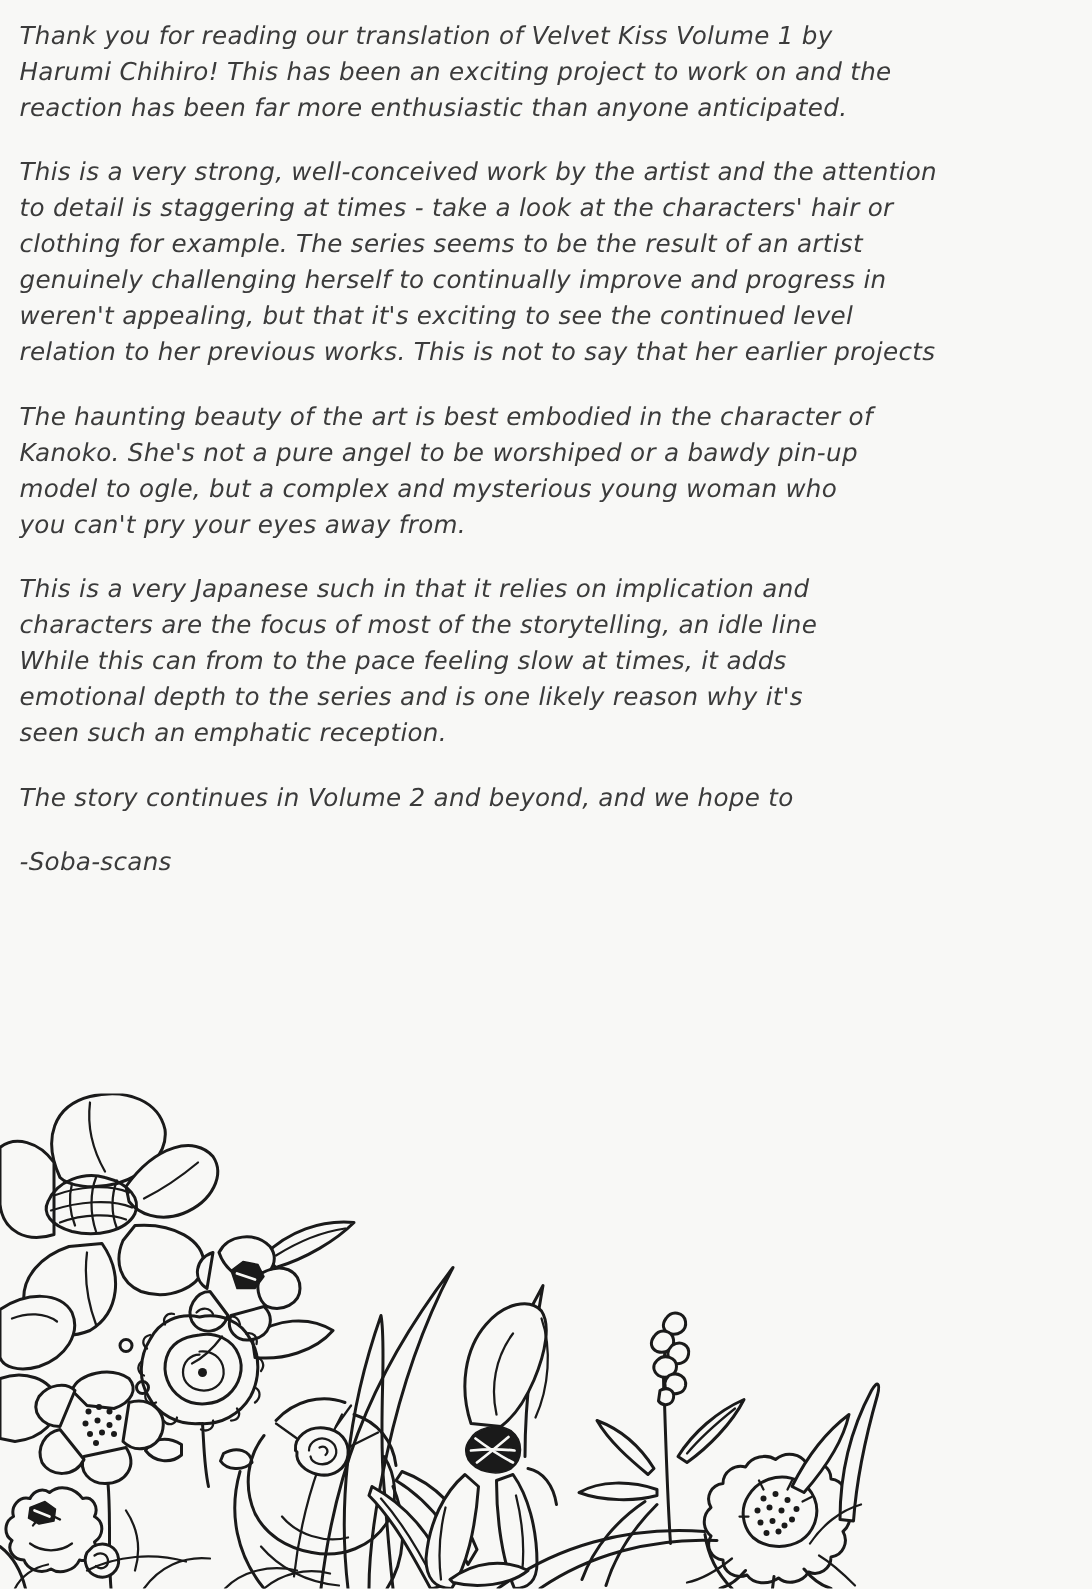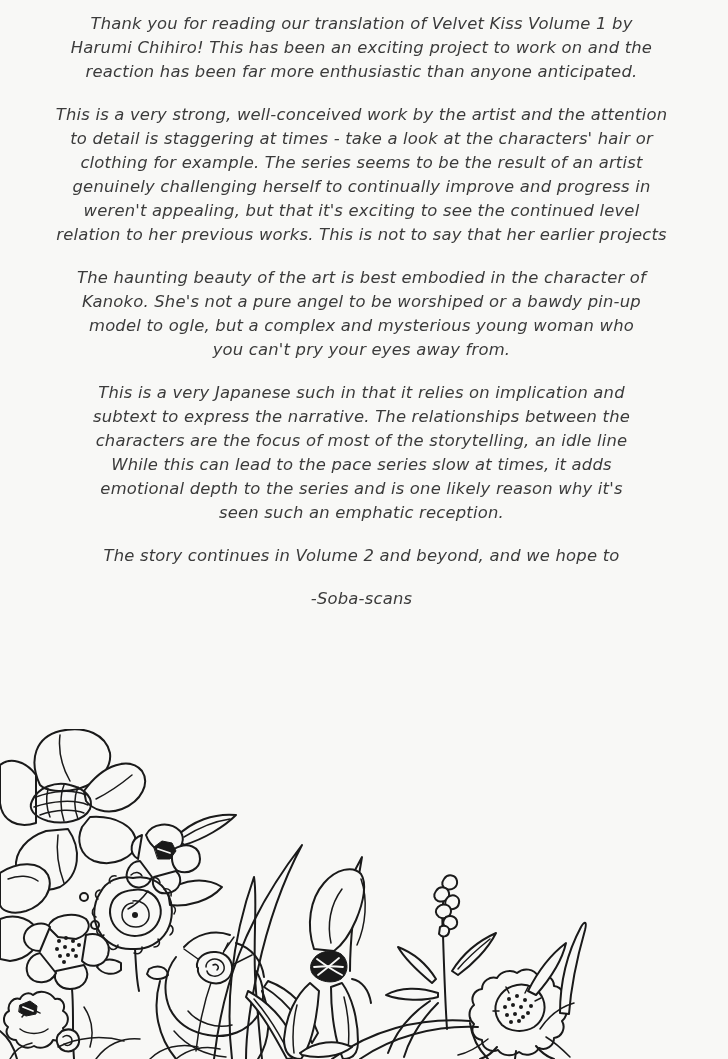--- a/index.html
+++ b/index.html
@@ -7,21 +7,21 @@
     width:728px;height:1059px;position:relative;overflow:hidden;
     background:#f8f8f6;
     font-family:"DejaVu Sans", sans-serif;
   }
   .afterword{
     position:absolute;top:12px;left:13px;right:18px;
     color:#3b3b3b;font-style:italic;
     font-size:16.4px;line-height:24px;letter-spacing:0.2px;
   }
   .para{margin:0 0 19px 0;}
-  .line{white-space:nowrap;text-align:center;}
+  .line{white-space:nowrap;}
   .artwork{
     position:absolute;left:0;bottom:0;width:728px;height:330px;
   }
   svg path, svg circle{
     fill:none;stroke:#1a1a1a;stroke-width:2;
     stroke-linecap:round;stroke-linejoin:round;
   }
   svg .bg{fill:#f8f8f6;}
   svg .ink{fill:#1a1a1a;stroke:#1a1a1a;stroke-width:1;}
   svg .bgline{stroke:#f8f8f6;stroke-width:1.8;}
@@ -46,23 +46,22 @@
     <div class="line">relation to her previous works. This is not to say that her earlier projects</div>
   </div>
   <div class="para">
     <div class="line">The haunting beauty of the art is best embodied in the character of</div>
     <div class="line">Kanoko. She's not a pure angel to be worshiped or a bawdy pin-up</div>
     <div class="line">model to ogle, but a complex and mysterious young woman who</div>
     <div class="line">you can't pry your eyes away from.</div>
   </div>
   <div class="para">
     <div class="line">This is a very Japanese such in that it relies on implication and</div>
-    <div class="line">subtext to express the narrative. The relationships between the</div>
     <div class="line">characters are the focus of most of the storytelling,  an idle line</div>
-    <div class="line">While this can lead to the pace series slow at times, it adds</div>
+    <div class="line">While this can from to the pace feeling slow at times, it adds</div>
     <div class="line">emotional depth to the series and is one likely reason why it's</div>
     <div class="line">seen such an emphatic reception.</div>
   </div>
   <div class="para">
     <div class="line">The story continues in Volume 2 and beyond, and we hope to</div>
   </div>
   <div class="para">
     <div class="line">-Soba-scans</div>
   </div>
 </div>

